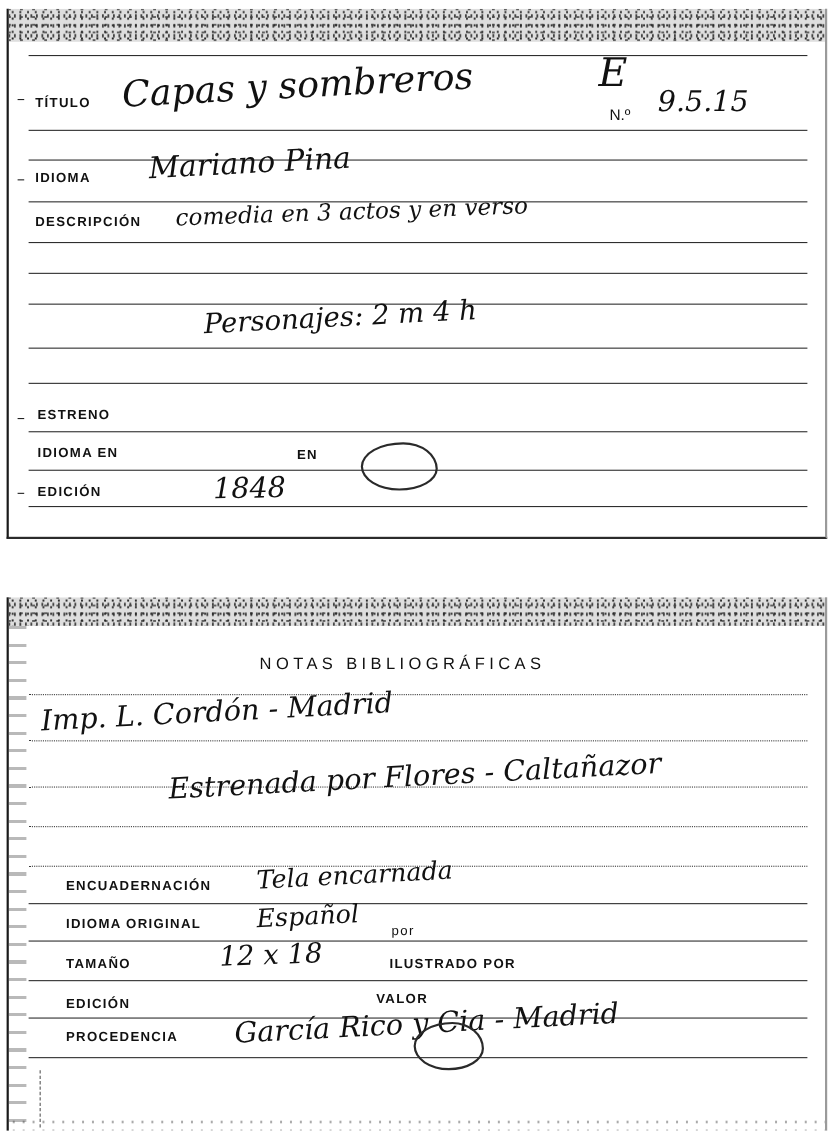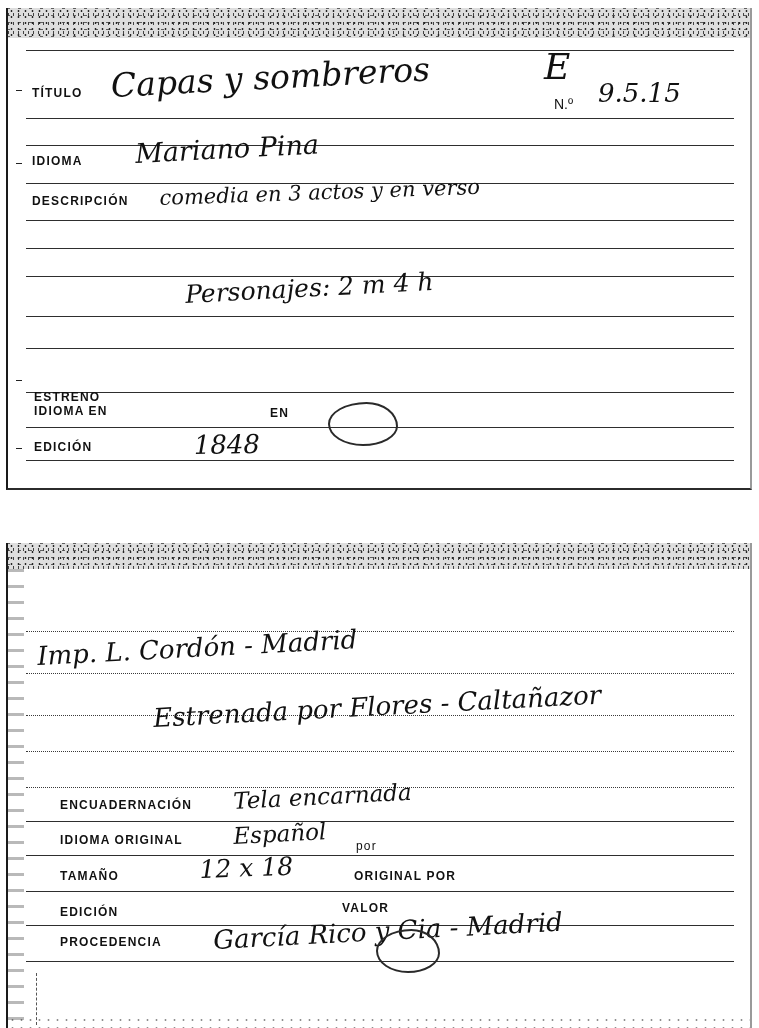--- a/index.html
+++ b/index.html
@@ -180,21 +180,21 @@
     <div class="side-tick" style="left:8px; top:155px;"></div>
     <div class="side-tick" style="left:8px; top:372px;"></div>
     <div class="side-tick" style="left:8px; top:440px;"></div>
 
     <span class="label bold" style="left:24px; top:78px;">TÍTULO</span>
 
     <span class="label bold" style="left:24px; top:146px;">IDIOMA</span>
 
     <span class="label bold" style="left:24px; top:186px;">DESCRIPCIÓN</span>
 
-    <span class="label bold" style="left:26px; top:362px;margin-top:20px;">ESTRENO</span>
+    <span class="label bold" style="left:26px; top:362px;">ESTRENO</span>
 
     <span class="label bold" style="left:26px; top:396px;">IDIOMA EN</span>
 
     <span class="label bold" style="left:262px; top:398px;">EN</span>
 
     <span class="label bold" style="left:26px; top:432px;">EDICIÓN</span>
 
     <span class="hand big slant" style="left:104px; top:58px; font-size:33px;">Capas y sombreros</span>
 
     <span class="hand" style="left:536px; top:38px; font-size:36px;">E</span>
@@ -224,34 +224,35 @@
     <div class="rule dotted" style="top:172px;"></div>
     <div class="rule dotted" style="top:208px;"></div>
     <div class="rule dotted" style="top:244px;"></div>
     <div class="rule" style="top:278px;"></div>
     <div class="rule" style="top:312px;"></div>
     <div class="rule" style="top:348px;"></div>
     <div class="rule" style="top:382px;"></div>
     <div class="rule" style="top:418px;"></div>
     <div class="dashline" style="left:28px; top:430px; height:52px;"></div>
 
+    <span class="section-title" style="left:228px; top:52px;">NOTAS BIBLIOGRÁFICAS</span>
 
     <span class="hand mid slant" style="left:30px; top:98px; font-size:26px;">Imp. L. Cordón - Madrid</span>
 
     <span class="hand mid slant" style="left:146px; top:160px; font-size:26px;">Estrenada por Flores - Caltañazor</span>
 
     <span class="label bold" style="left:52px; top:255px;">ENCUADERNACIÓN</span>
 
     <span class="label bold" style="left:52px; top:290px;text-align:right;">IDIOMA ORIGINAL</span>
 
     <span class="label" style="left:348px; top:296px; font-size:12px;">por</span>
 
     <span class="label bold" style="left:52px; top:326px;">TAMAÑO</span>
 
-    <span class="label bold" style="left:346px; top:326px;">ORIGINAL POR</span>
+    <span class="label bold" style="left:346px; top:326px;">ILUSTRADO POR</span>
 
     <span class="label bold" style="left:52px; top:362px;">EDICIÓN</span>
 
     <span class="label bold" style="left:334px; top:358px;">VALOR</span>
 
     <span class="label bold" style="left:52px; top:392px;text-align:right;">PROCEDENCIA</span>
 
     <span class="hand sm slant" style="left:226px; top:245px; font-size:23px;">Tela encarnada</span>
 
     <span class="hand sm slant" style="left:226px; top:280px; font-size:23px;">Español</span>

